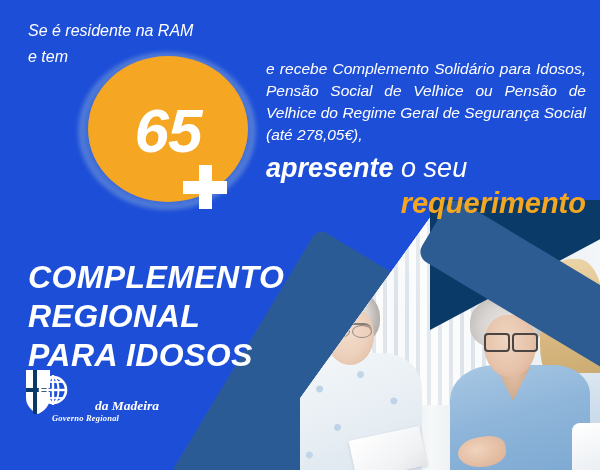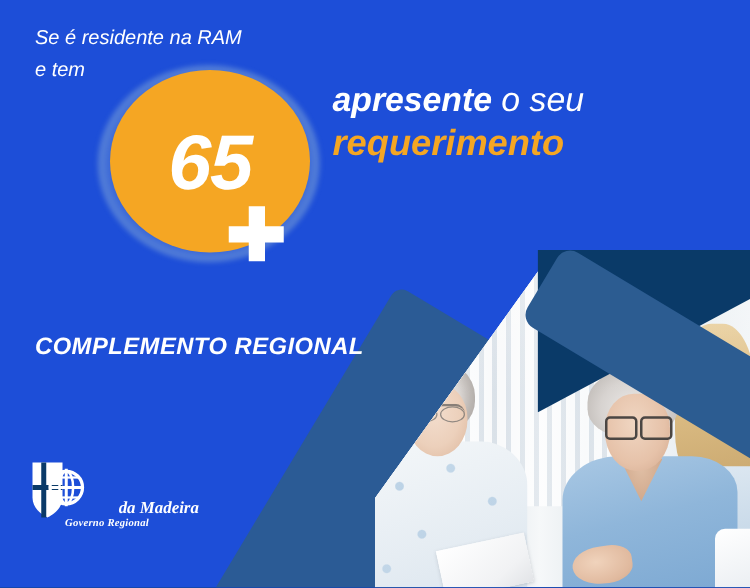--- a/index.html
+++ b/index.html
@@ -229,28 +229,28 @@
     color:#ffffff;
   }
   .rightcopy .para{
     font-size:15.5px;line-height:22px;text-align:justify;
   }
   .bigline{
     margin-top:6px;font-size:27px;line-height:33px;color:#ffffff;font-weight:normal;
   }
   .bigline .strong{font-weight:bold;text-align:center;}
   .bigline-2{
-    font-size:29px;line-height:36px;
+    text-align:right;font-size:29px;line-height:36px;
     font-weight:bold;color:#f5a623;
   }
 
   
   .headline{
     position:absolute;left:28px;top:258px;width:340px;
-    color:#ffffff;font-size:19px;line-height:39px;font-weight:bold;
+    color:#ffffff;font-size:32px;line-height:39px;font-weight:bold;
     letter-spacing:.4px;
   }
 
   
   .logo{
     position:absolute;left:24px;top:368px;width:180px;height:70px;
   }
   .logo-emblem{
     position:absolute;left:0;top:0;width:44px;height:48px;
   }
@@ -306,29 +306,31 @@
 
   <div class="badge-glow"></div>
   <div class="badge">
     <div class="badge-num">65</div>
     <div class="badge-sub">
       <span class="badge-plus"></span>
     </div>
   </div>
 
   <div class="rightcopy">
+    <div class="para">e recebe Complemento Solidário para Idosos, Pensão Social de Velhice ou Pensão de Velhice do Regime Geral de Segurança Social (até 278,05€),</div>
     <div class="bigline">
       <span class="strong">apresente</span>
       <span>o seu</span>
     </div>
     <div class="bigline-2">requerimento</div>
   </div>
 
   <div class="headline">
     <div>COMPLEMENTO REGIONAL</div>
+    <div>PARA IDOSOS</div>
   </div>
 
   <div class="logo">
     <div class="logo-emblem">
       <svg viewBox="0 0 44 48" width="44" height="48" aria-hidden="true">
         <path d="M2 2 H26 V30 C26 40 16 45 14 46 C12 45 2 40 2 30 Z" fill="#ffffff"></path>
         <path d="M9 2 H13 V46 H9 Z" fill="#0a3a68"></path>
         <path d="M2 20 H26 V24 H2 Z" fill="#0a3a68"></path>
         <circle cx="29" cy="22" r="13" fill="none" stroke="#ffffff" stroke-width="2.6"></circle>
         <ellipse cx="29" cy="22" rx="5.5" ry="13" fill="none" stroke="#ffffff" stroke-width="2"></ellipse>

